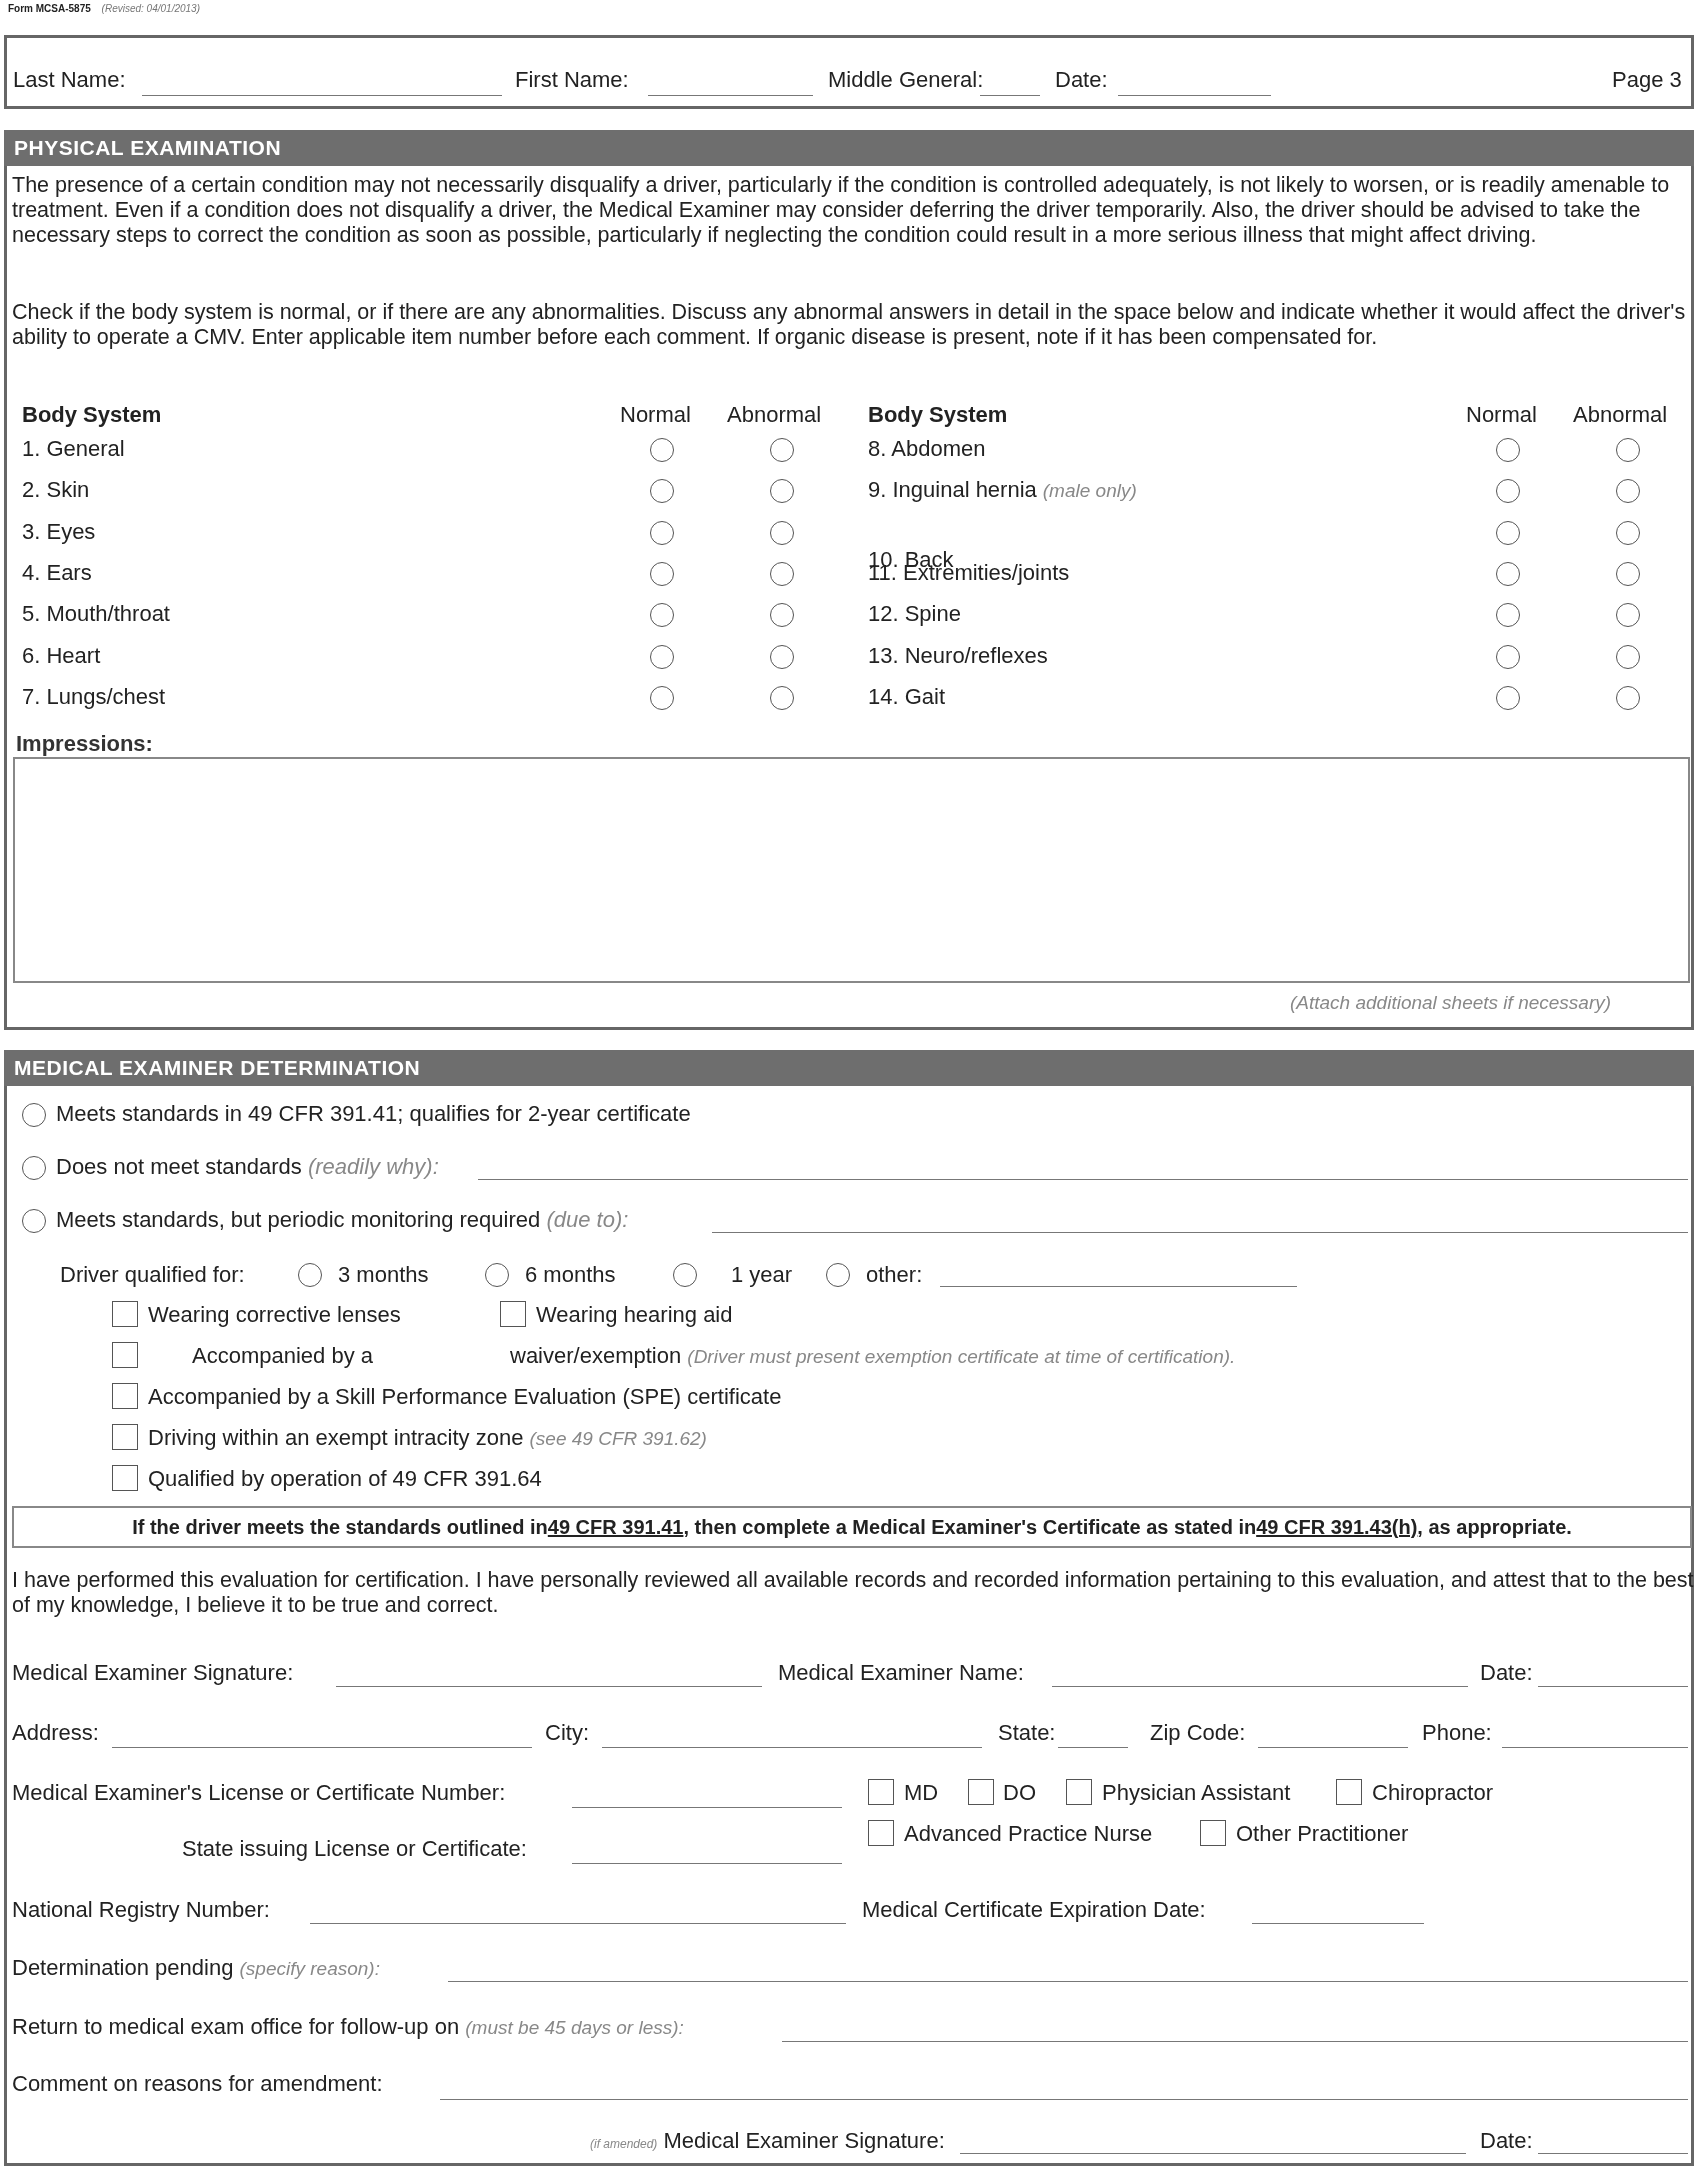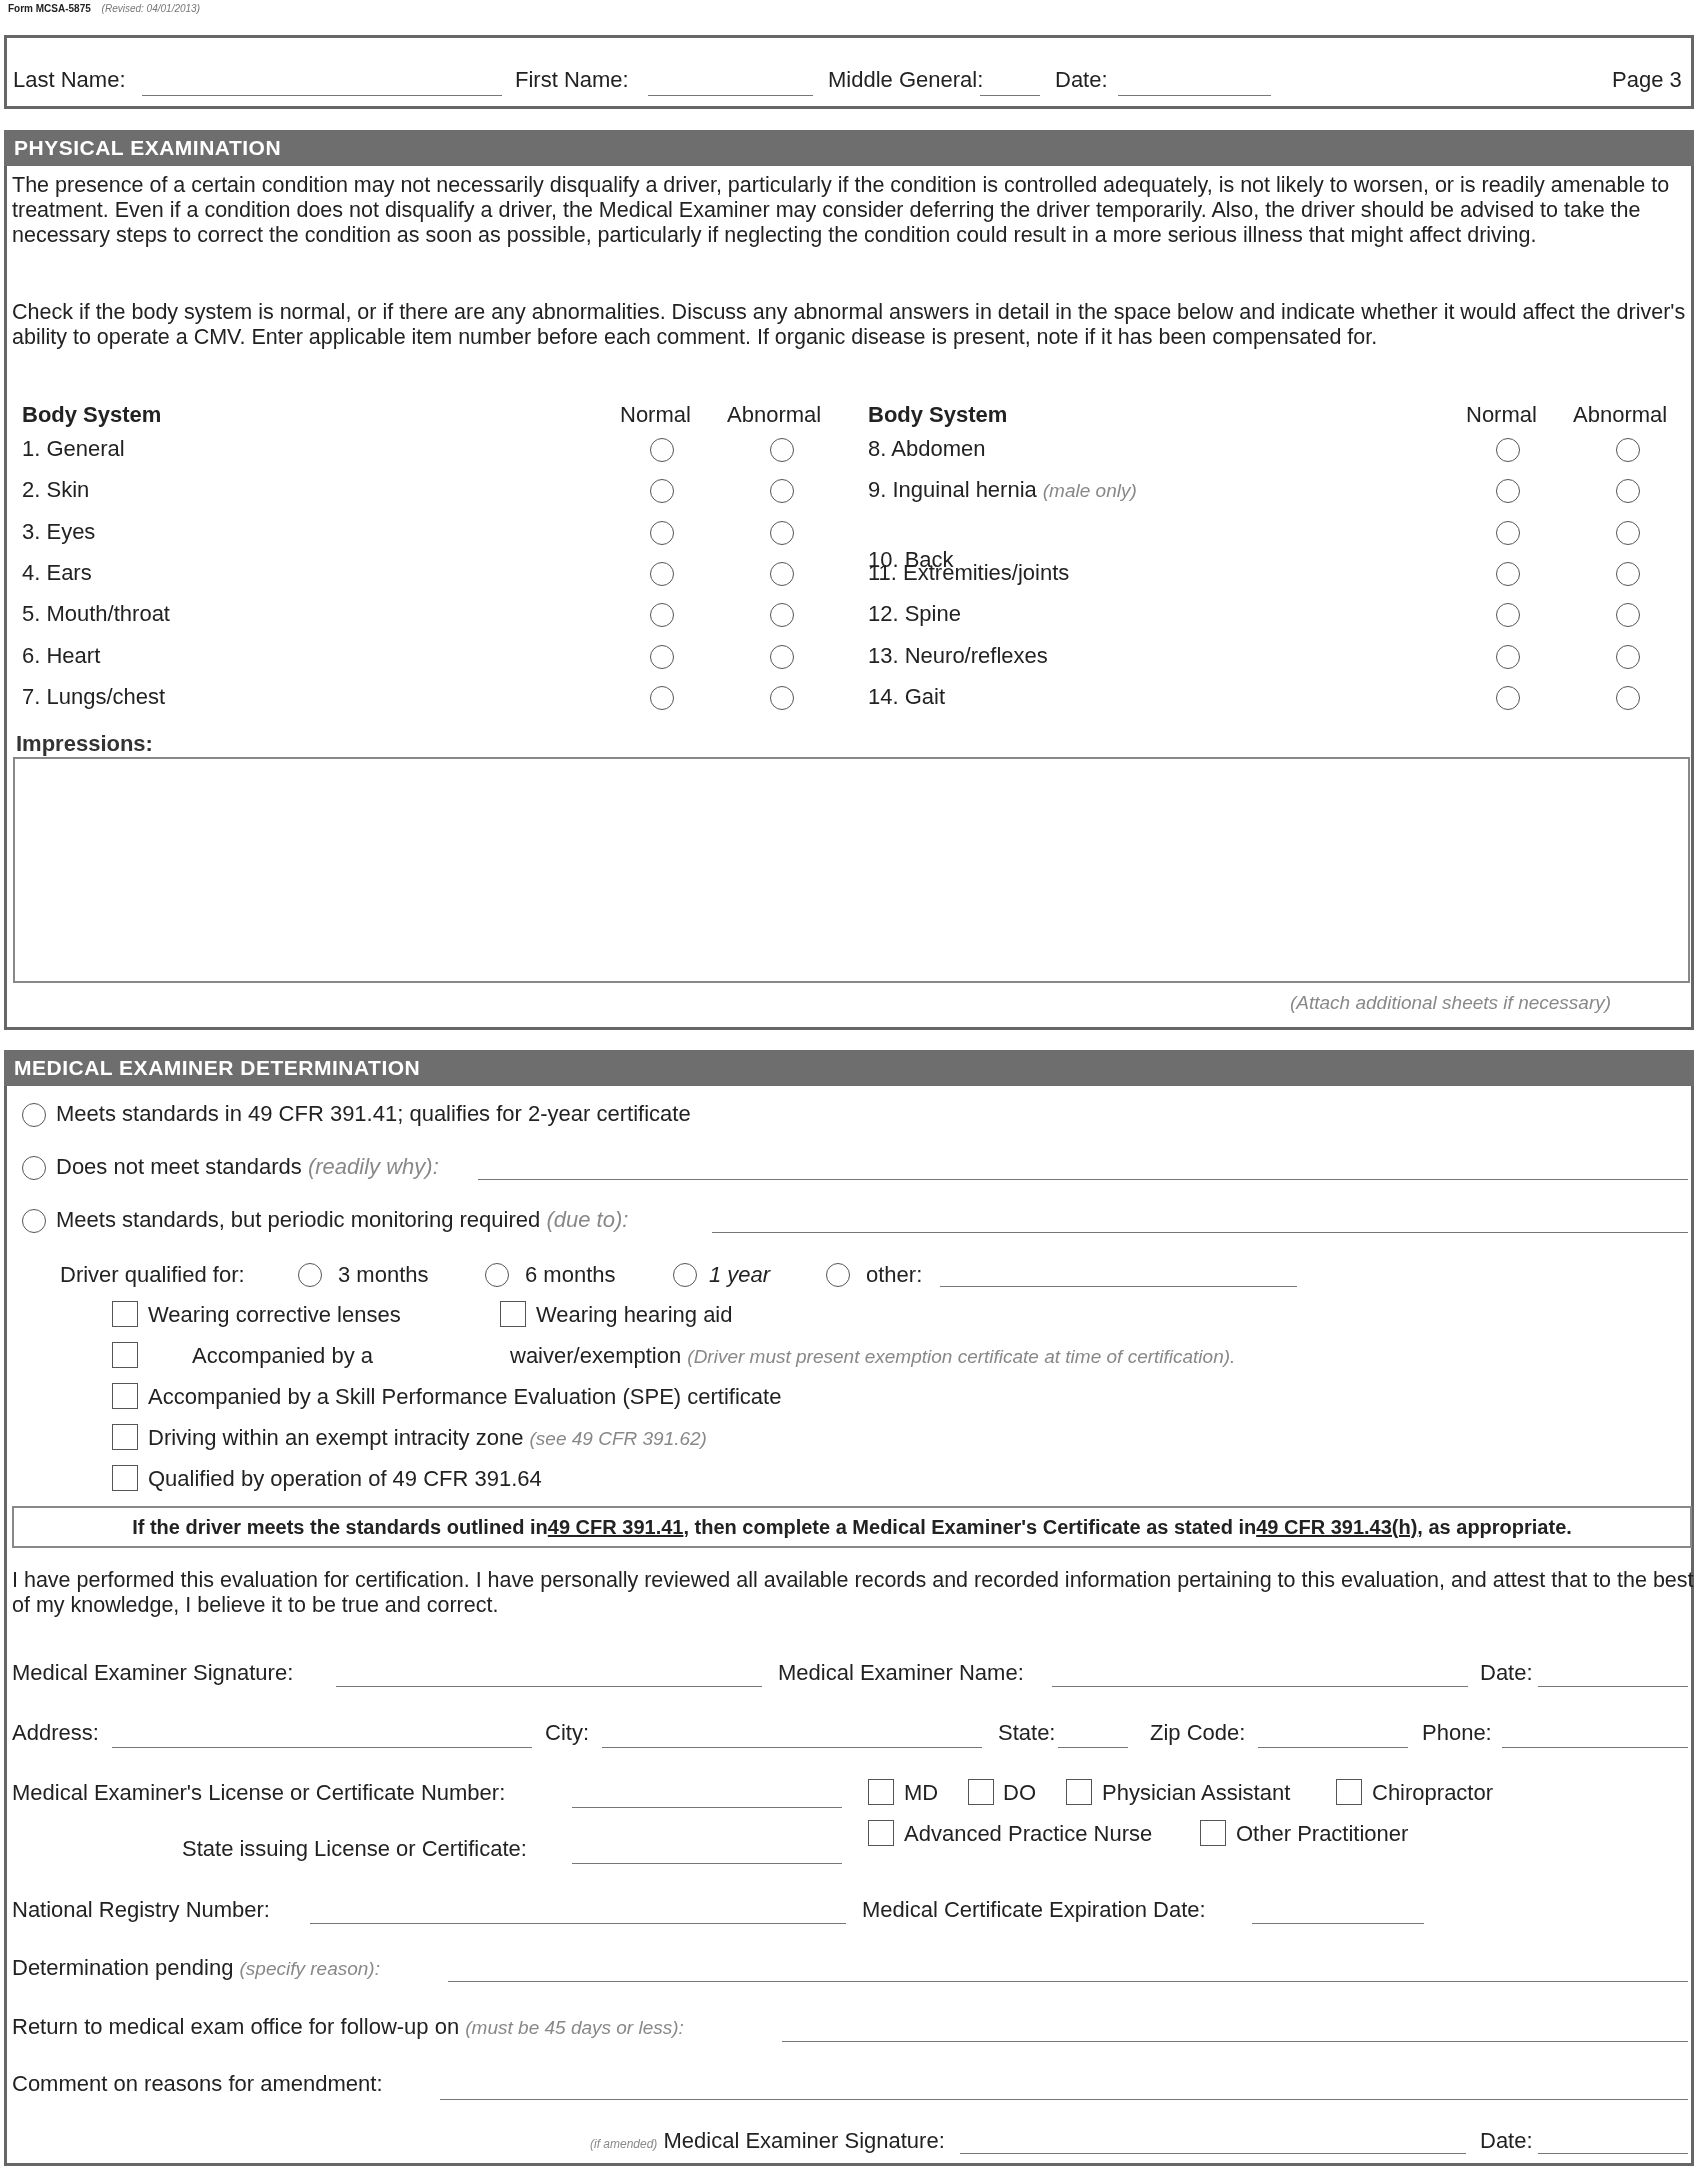--- a/index.html
+++ b/index.html
@@ -142,21 +142,21 @@
 <div class="abs radio" style="left:22px;top:1209px;"></div>
 <span class="abs t" style="left:56px;top:1207px;"><span>Meets standards, but periodic monitoring required</span> <span class="it">(due to):</span></span>
 <div class="abs uline" style="left:712px;top:1231px;width:976px;"></div>
 
 <span class="abs t" style="left:60px;top:1262px;">Driver qualified for:</span>
 <div class="abs radio" style="left:298px;top:1263px;"></div>
 <span class="abs t" style="left:338px;top:1262px;">3 months</span>
 <div class="abs radio" style="left:485px;top:1263px;"></div>
 <span class="abs t" style="left:525px;top:1262px;">6 months</span>
 <div class="abs radio" style="left:673px;top:1263px;"></div>
-<span class="abs t" style="left:709px;top:1262px;font-style:italic;">1 year</span>
+<span class="abs t" style="left:731px;top:1262px;">1 year</span>
 <div class="abs radio" style="left:826px;top:1263px;"></div>
 <span class="abs t" style="left:866px;top:1262px;">other:</span>
 <div class="abs uline" style="left:940px;top:1285px;width:357px;"></div>
 
 <div class="abs chk" style="left:112px;top:1301px;"></div>
 <span class="abs t" style="left:148px;top:1302px;">Wearing corrective lenses</span>
 <div class="abs chk" style="left:500px;top:1301px;"></div>
 <span class="abs t" style="left:536px;top:1302px;">Wearing hearing aid</span>
 
 <div class="abs chk" style="left:112px;top:1342px;"></div>

